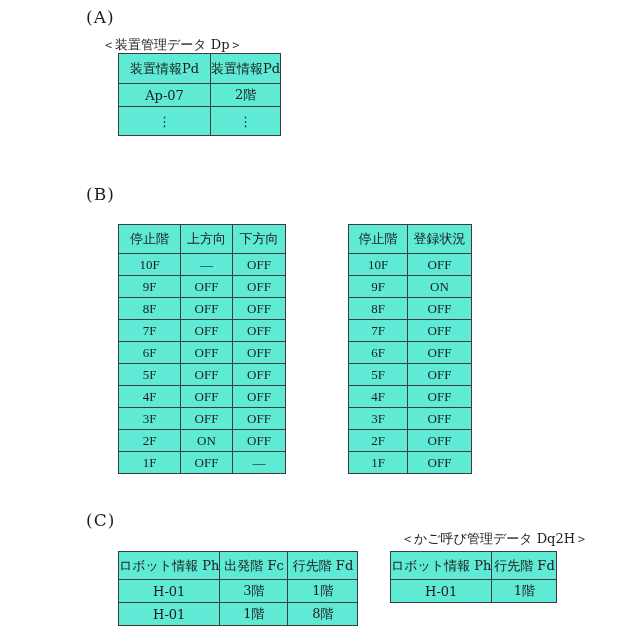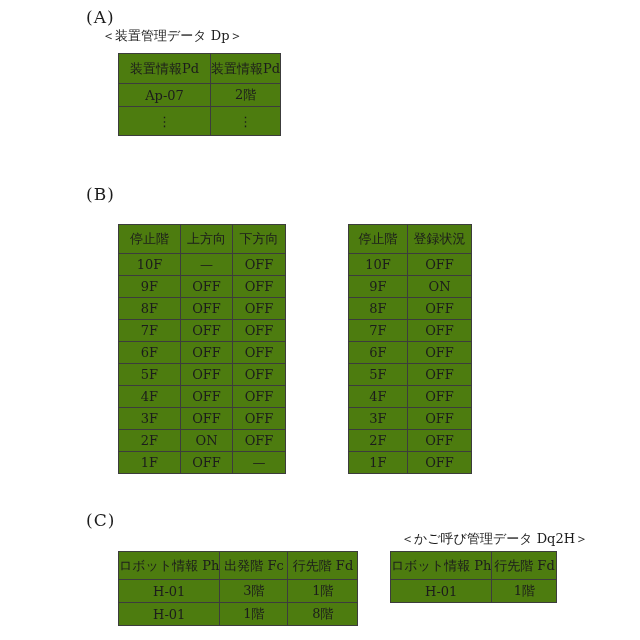--- a/index.html
+++ b/index.html
@@ -24,56 +24,56 @@
   }
   .table-title {
     font-size: 13px;
     color: #1c1c1c;
     white-space: nowrap;
   }
   table.fig {
     position: absolute;
     border-collapse: collapse;
     table-layout: fixed;
-    background: #4d7c0f;
+    background: #5eead4;
   }
   table.fig th, table.fig td {
     border: 1px solid #3c3c3c;
     text-align: center;
     vertical-align: middle;
     font-weight: normal;
     padding: 0;
     font-size: 13px;
     color: #1c1c1c;
     white-space: nowrap;
     overflow: hidden;
   }
   
   #table-a th { height: 29px; }
   #table-a td { height: 22px; }
   #table-a tbody tr:last-child td { height: 28px; }
   
   .table-b th { height: 28px; }
-  .table-b td { height: 21px; }
+  .table-b td { height: 21px; font-family: Liberation Serif, serif; }
   
   .table-c th { height: 27px; font-size: 12.5px; }
   .table-c td { height: 22px; }
   td.vellip {
     font-size: 14px;
     font-weight: bold;
     line-height: 1;
   }
 </style>
 </head>
 <body>
 
 <div id="page">
 
   <div class="abs section-label" style="left:86px; top:7px;">(A)</div>
-  <div class="abs table-title" style="left:102px; top:27px;">＜装置管理データ Dp＞</div>
+  <div class="abs table-title" style="left:102px; top:36px;">＜装置管理データ Dp＞</div>
   <table class="fig" id="table-a" style="left:118px; top:53px;">
       <colgroup>
         <col style="width: 92px;">
         <col style="width: 68px;">
       </colgroup>
       <thead>
         <tr>
           <th>装置情報Pd</th>
           <th>装置情報Pd</th>
         </tr>

